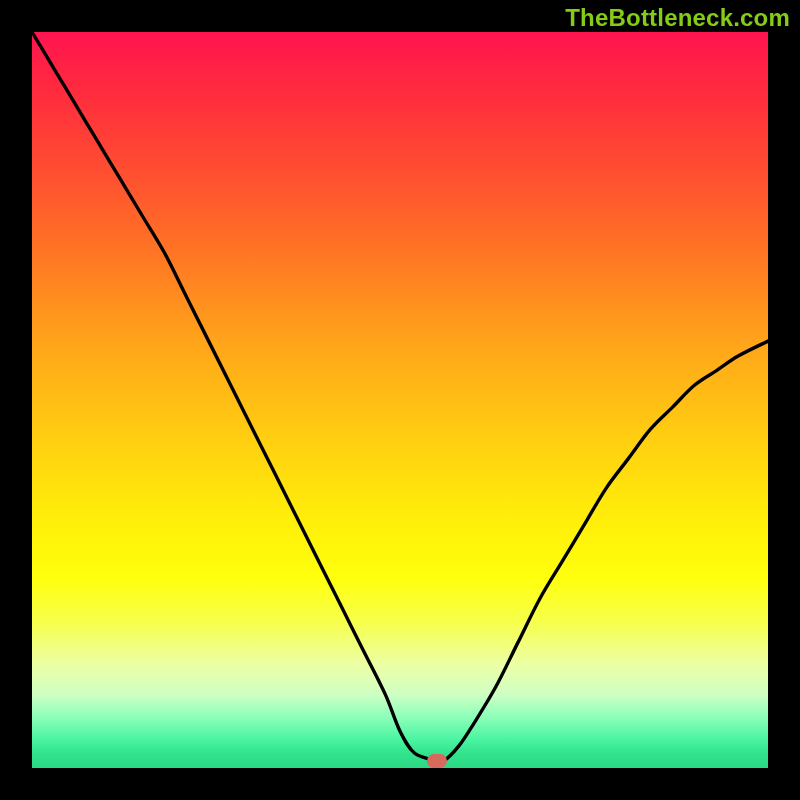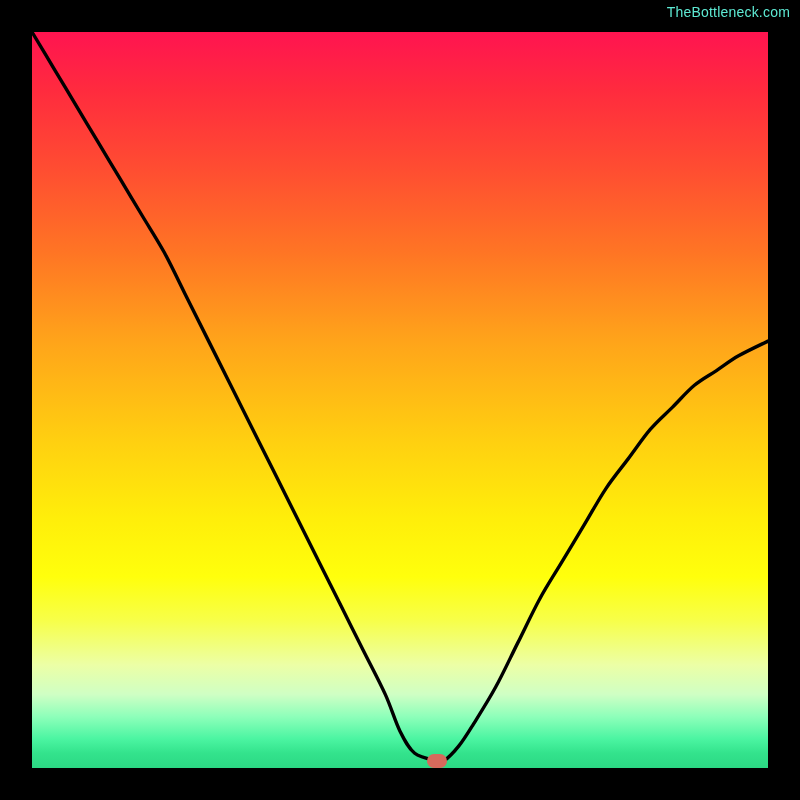--- a/index.html
+++ b/index.html
@@ -7,24 +7,24 @@
   .container {
     width: 800px;
     height: 800px;
     position: relative;
     background: #000;
   }
   .watermark {
     position: absolute;
     top: 4px;
     right: 10px;
-    color: #5eead4;
+    color: #84cc16;
     font-family: Arial, Helvetica, sans-serif;
-    font-size: 14px;
-    font-weight: 400;
+    font-size: 24px;
+    font-weight: 700;
     letter-spacing: 0.2px;
     z-index: 10;
   }
   .plot-area {
     position: absolute;
     left: 32px;
     top: 32px;
     width: 736px;
     height: 736px;
     background: linear-gradient(to bottom,

